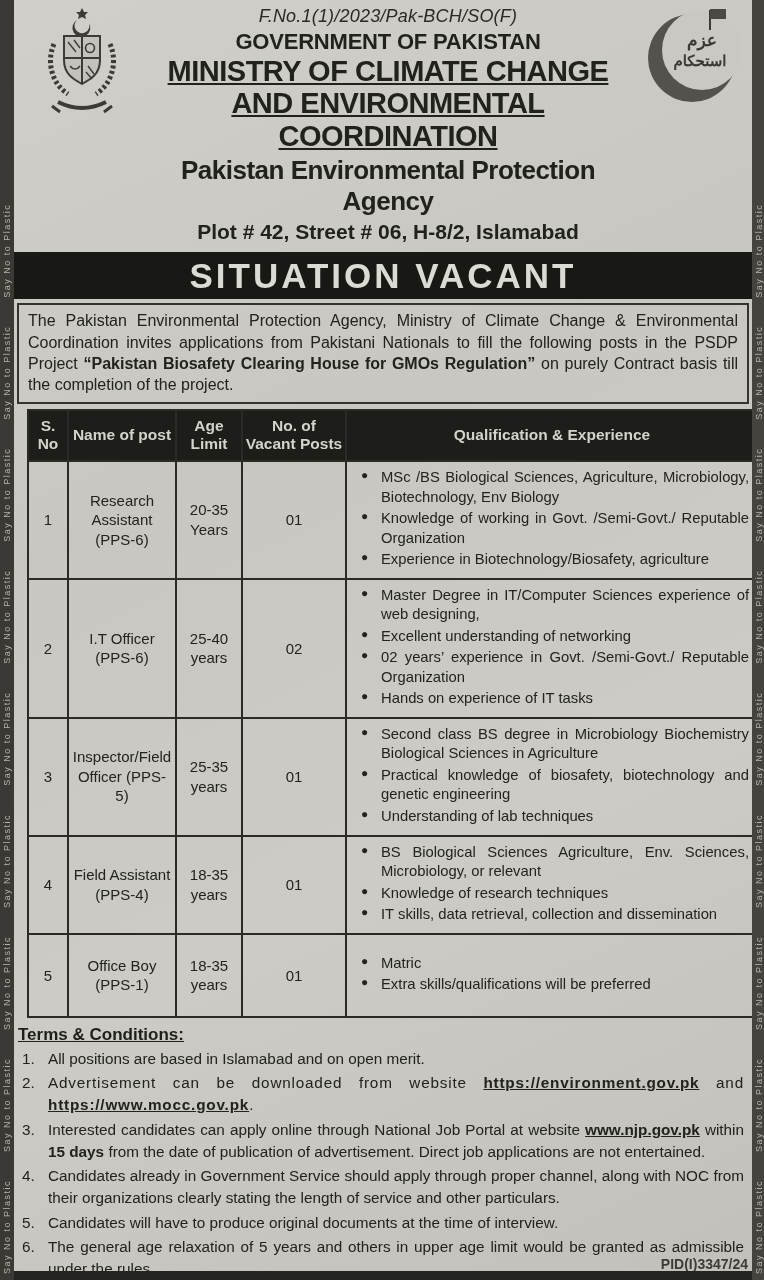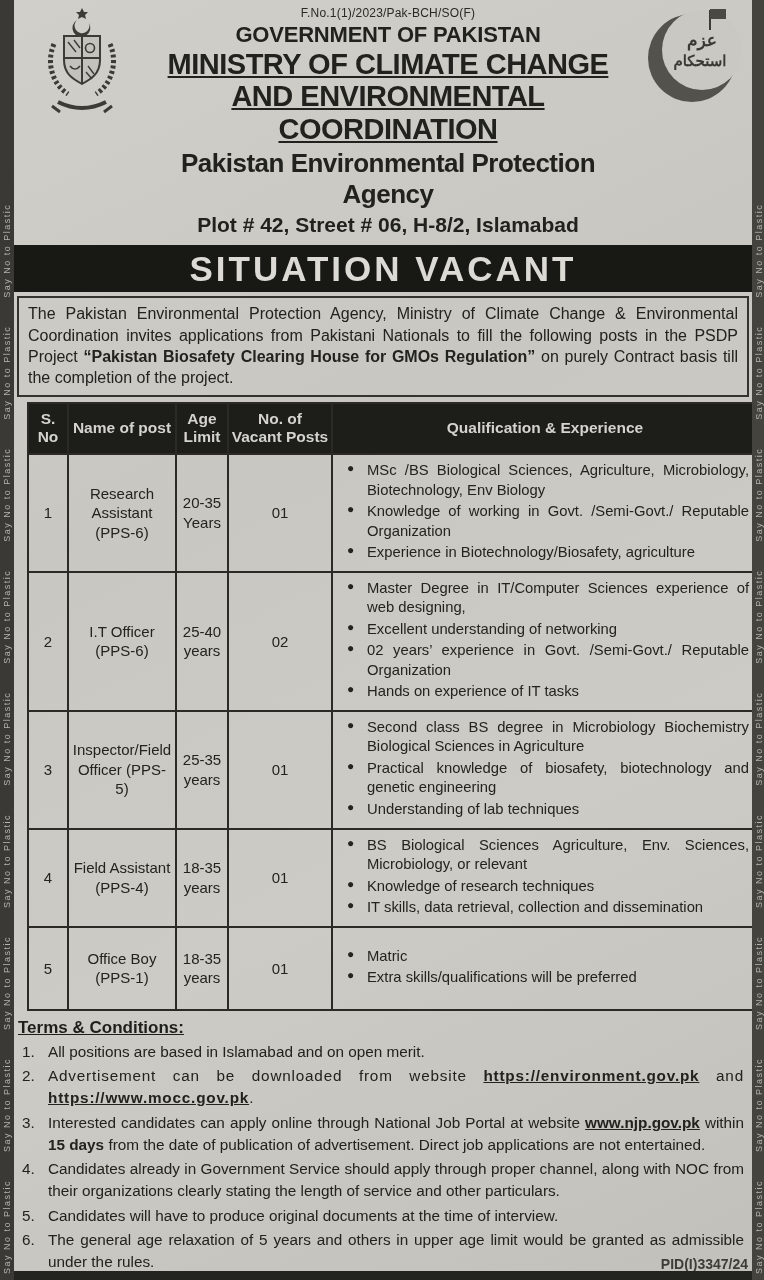--- a/index.html
+++ b/index.html
@@ -24,21 +24,21 @@
   .strip-text {
     display:block; height:1280px;
     writing-mode:vertical-rl; transform:rotate(180deg);
     font-size:9px; letter-spacing:1.5px; white-space:nowrap;
     color:#b5b4ae; padding:6px 2px;
   }
   .content { position:absolute; left:14px; right:12px; top:0; bottom:0; }
 
   
   .hdr { position:relative; text-align:center; padding:6px 110px 6px 120px; }
-  .file-no { font-size:12px; font-weight:500; letter-spacing:0.2px; color:#2a2a25; }
+  .file-no { font-size:18px; font-weight:500; letter-spacing:0.2px; color:#2a2a25;font-style:italic; }
   .govt { font-size:22px; font-weight:800; letter-spacing:-0.2px; margin-top:2px; }
   .ministry { font-size:29px; font-weight:800; letter-spacing:-0.5px; line-height:1.12;text-decoration:underline; }
   .agency { font-size:26px; font-weight:800; letter-spacing:-0.5px; margin-top:3px; }
   .address { font-size:21px; font-weight:800; margin-top:3px; }
   .emblem { position:absolute; left:14px; top:6px; width:108px; height:118px; }
   .azm-logo { position:absolute; right:2px; top:4px; width:106px; height:104px; }
 
   
   .banner {
     background:#181814; color:#dbdad4; text-align:center;
@@ -58,21 +58,21 @@
     border:2px solid #2b2a26;
   }
   table.vac th, table.vac td { border:2px solid #2b2a26; }
   table.vac thead th {
     background:#1d1d19; color:#d4d3ce; font-size:15.5px; font-weight:700;
     padding:6px 2px; line-height:1.2;
   }
   table.vac td { vertical-align:middle; font-size:15px; color:#23231f; }
   td.c-sno { width:40px; text-align:center; }
   td.c-post { width:108px; text-align:center; padding:21px 3px; line-height:1.3; }
-  td.c-age { width:52px; text-align:center; line-height:1.3; }
+  td.c-age { width:66px; text-align:center; line-height:1.3; }
   td.c-vac { width:104px; text-align:center; }
   td.c-qual { padding:4px 8px 6px 8px; }
   .qual-item { display:flex; margin:2px 0; line-height:1.32; }
   .qual-item .bullet { width:26px; flex:0 0 26px; text-align:left; padding-left:6px; font-size:12px; }
   .qual-item .qtext { flex:1; text-align:justify; font-size:14.8px; }
 
   
   .terms { padding:7px 4px 0 4px; }
   .terms h3 {
     font-size:17px; font-weight:800; text-decoration:underline;

